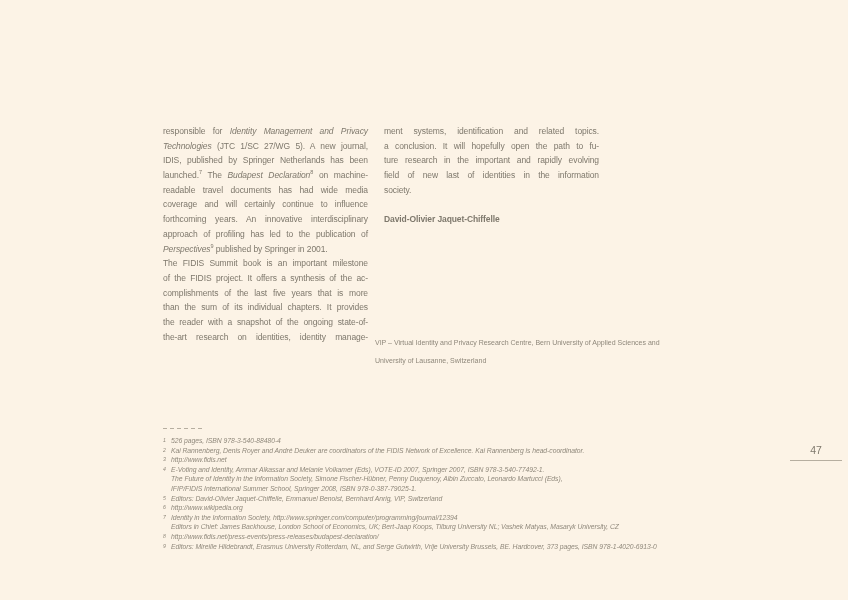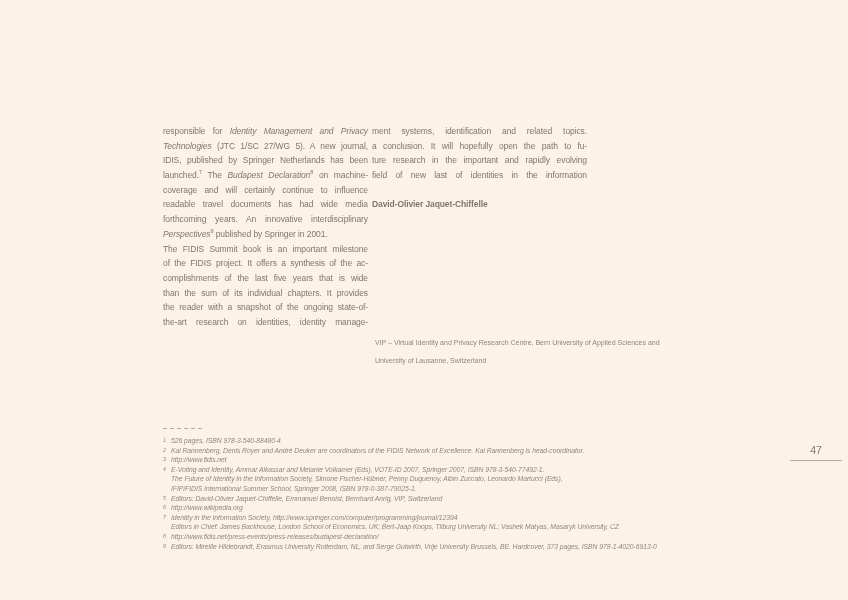--- a/index.html
+++ b/index.html
@@ -12,21 +12,21 @@
   .page{
     position:relative;
     width:848px;height:600px;
     background:var(--bg);
     color:var(--body);
     font-family:"Liberation Sans",sans-serif;
     overflow:hidden;
   }
   .columns{
     position:absolute;left:163px;top:124px;
-    display:flex;gap:4px;
+    display:flex;gap:16px;
   }
   .col{font-size:8.5px;letter-spacing:-0.1px;}
   .col-left{width:205px;}
   .col-right{width:215px;}
   .tline{
     height:14.7px;line-height:14.7px;
     white-space:nowrap;
   }
   .tline.just{text-align:justify;text-align-last:justify;}
   .it{font-style:italic;}
@@ -65,37 +65,39 @@
 <body>
 
 <div class="page">
 
   <div class="columns">
     <div class="col col-left">
         <div class="tline just"><span>responsible for </span><span class="it">Identity Management and Privacy</span></div>
         <div class="tline just"><span class="it">Technologies</span><span> (JTC 1/SC 27/WG 5). A new journal,</span></div>
         <div class="tline just"><span>IDIS, published by Springer Netherlands has been</span></div>
         <div class="tline just"><span>launched.</span><span class="supn">7</span><span> The </span><span class="it">Budapest Declaration</span><span class="supn">8</span><span> on machine-</span></div>
+        <div class="tline just"><span>readable travel documents has had wide media</span></div>
         <div class="tline just"><span>coverage and will certainly continue to influence</span></div>
-        <div class="tline just"><span>readable travel documents has had wide media</span></div>
         <div class="tline just"><span>forthcoming years. An innovative interdisciplinary</span></div>
+        <div class="tline just"><span>approach of profiling has led to the publication of</span></div>
         <div class="tline"><span class="it">Perspectives</span><span class="supn">9</span><span> published by Springer in 2001.</span></div>
         <div class="tline just"><span>The FIDIS Summit book is an important milestone</span></div>
         <div class="tline just"><span>of the FIDIS project. It offers a synthesis of the ac-</span></div>
-        <div class="tline just"><span>complishments of the last five years that is wide</span></div>
+        <div class="tline just"><span>complishments of the last five years that is more</span></div>
         <div class="tline just"><span>than the sum of its individual chapters. It provides</span></div>
         <div class="tline just"><span>the reader with a snapshot of the ongoing state-of-</span></div>
         <div class="tline just"><span>the-art research on identities, identity manage-</span></div>
       </div>
     <div class="col col-right">
       <div>
           <div class="tline just"><span>ment systems, identification and related topics.</span></div>
           <div class="tline just"><span>a conclusion. It will hopefully open the path to fu-</span></div>
           <div class="tline just"><span>ture research in the important and rapidly evolving</span></div>
           <div class="tline just"><span>field of new last of identities in the information</span></div>
+          <div class="tline"><span>society.</span></div>
         </div>
       <div class="author">David-Olivier Jaquet-Chiffelle</div>
     </div>
   </div>
 
   <div class="affiliation">
     <div>VIP – Virtual Identity and Privacy Research Centre, Bern University of Applied Sciences and</div>
     <div>University of Lausanne, Switzerland</div>
   </div>
 

